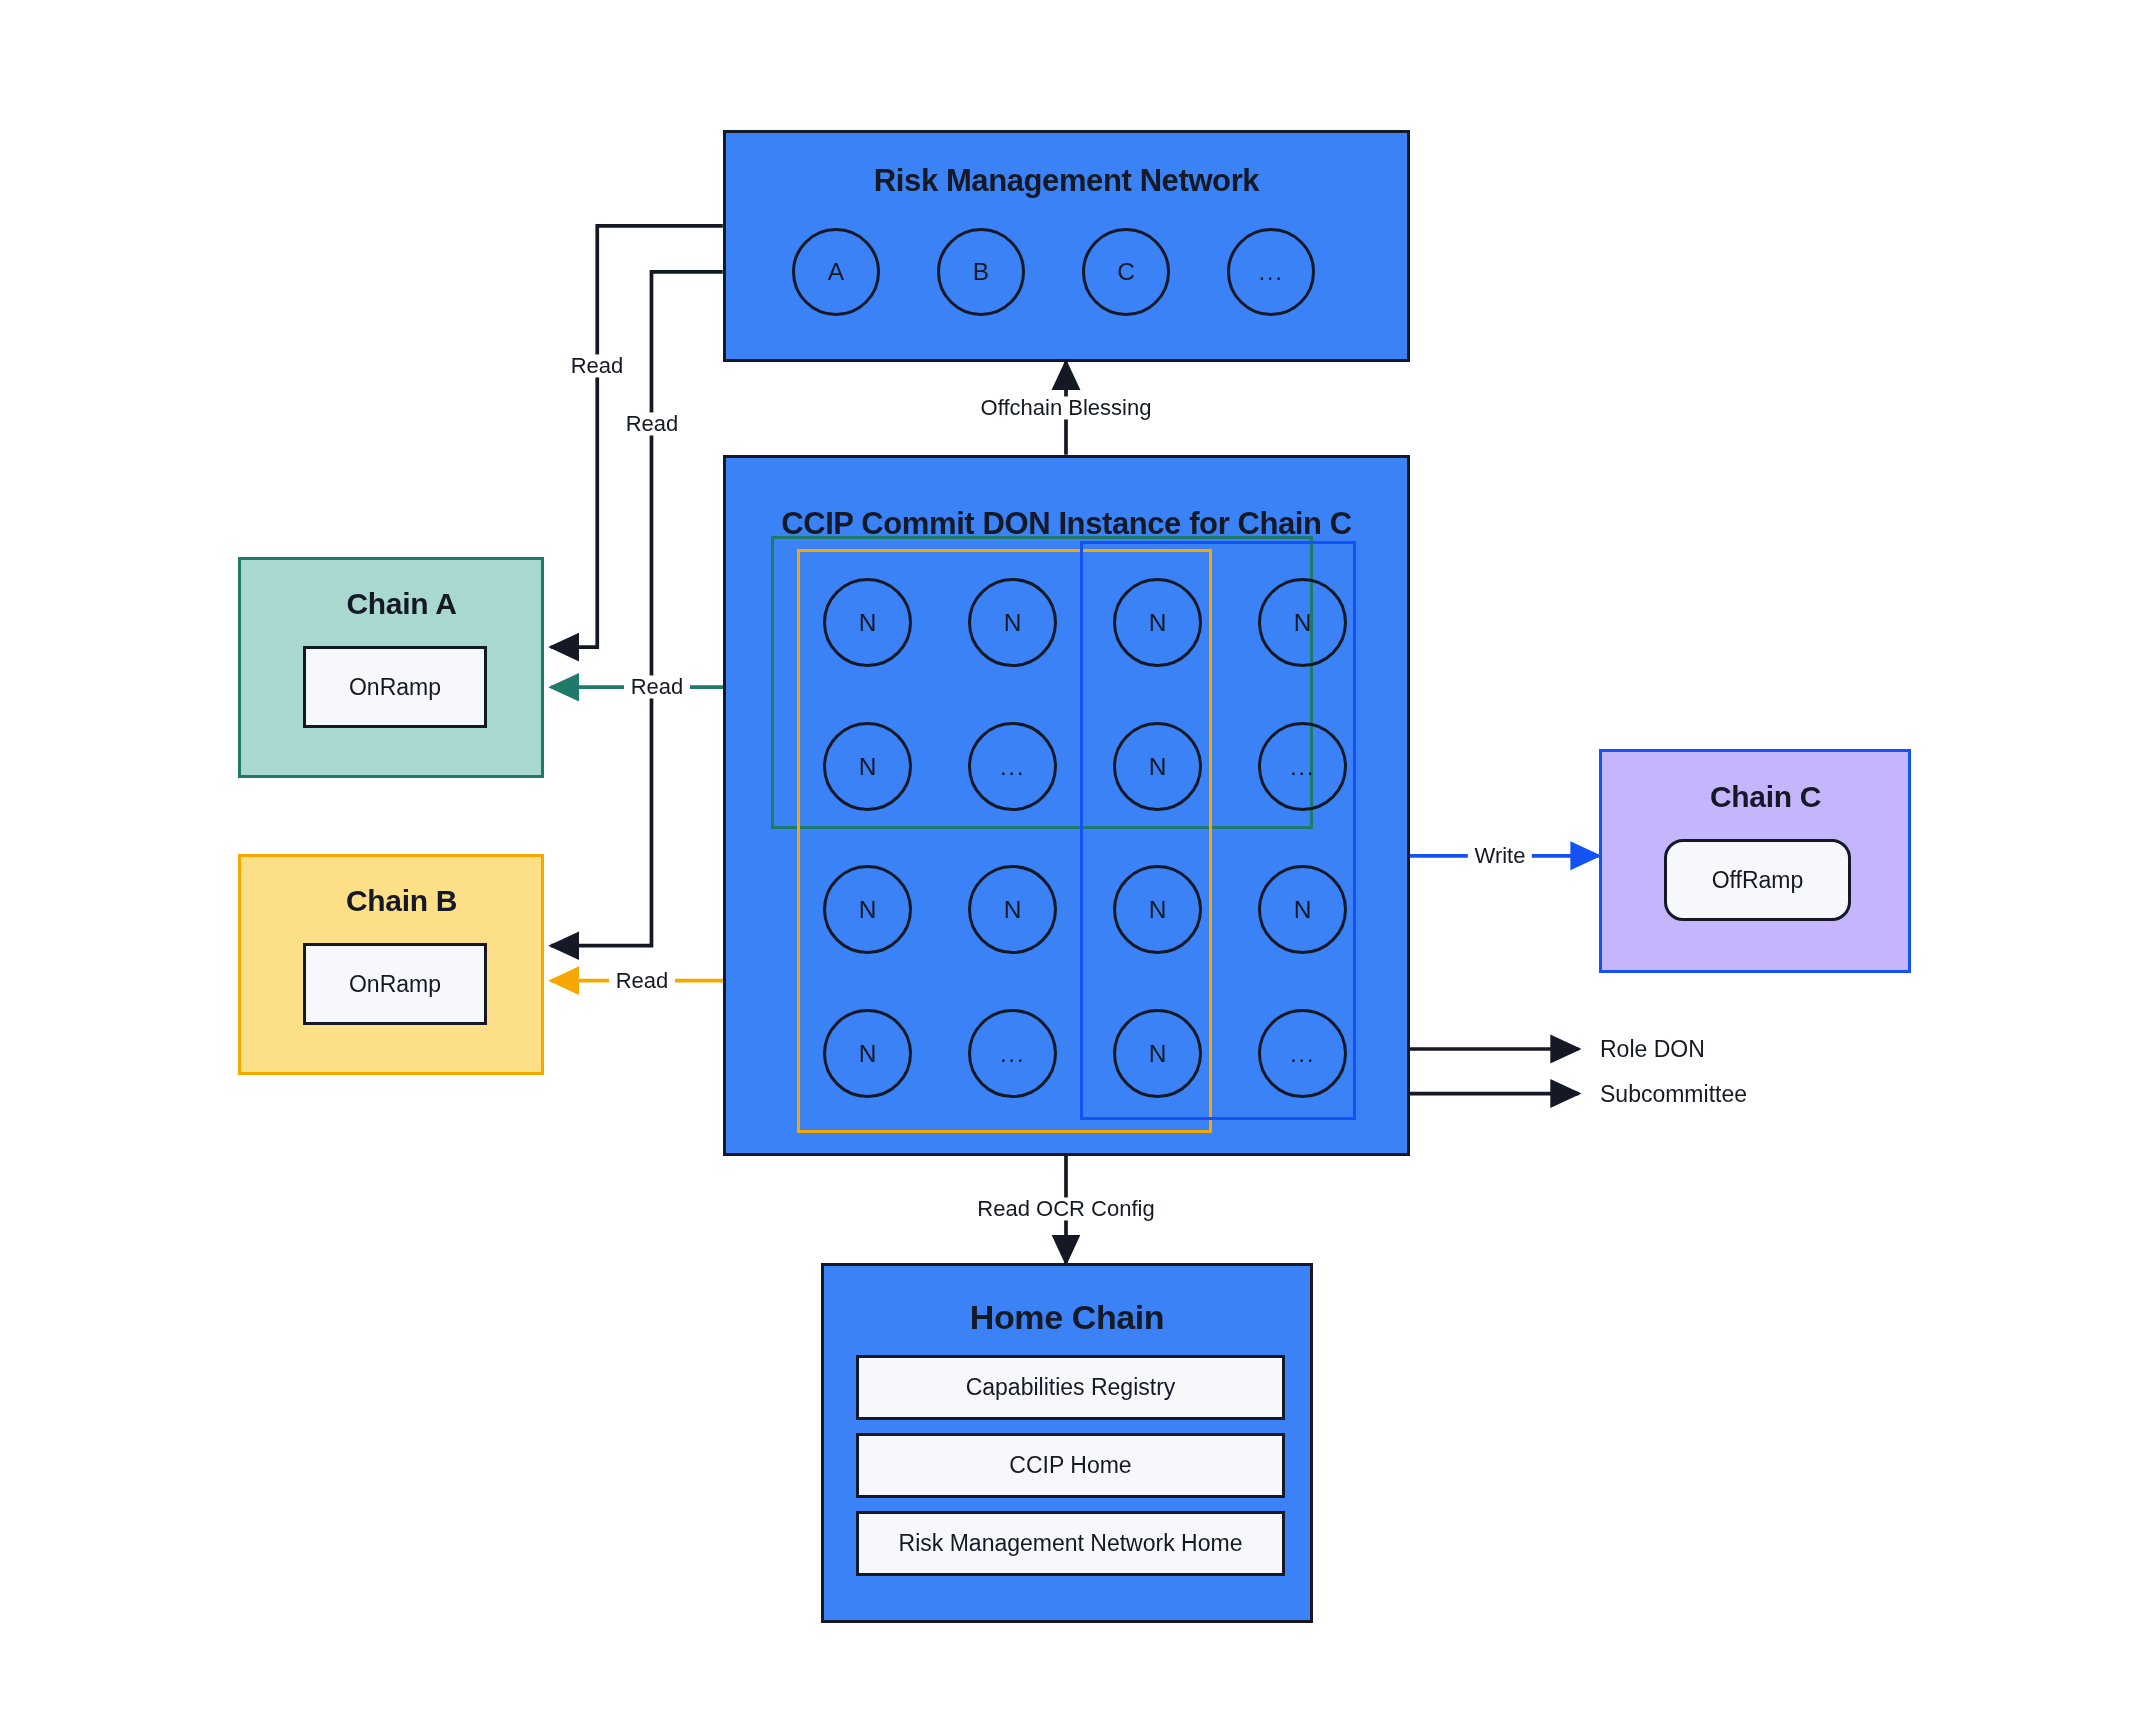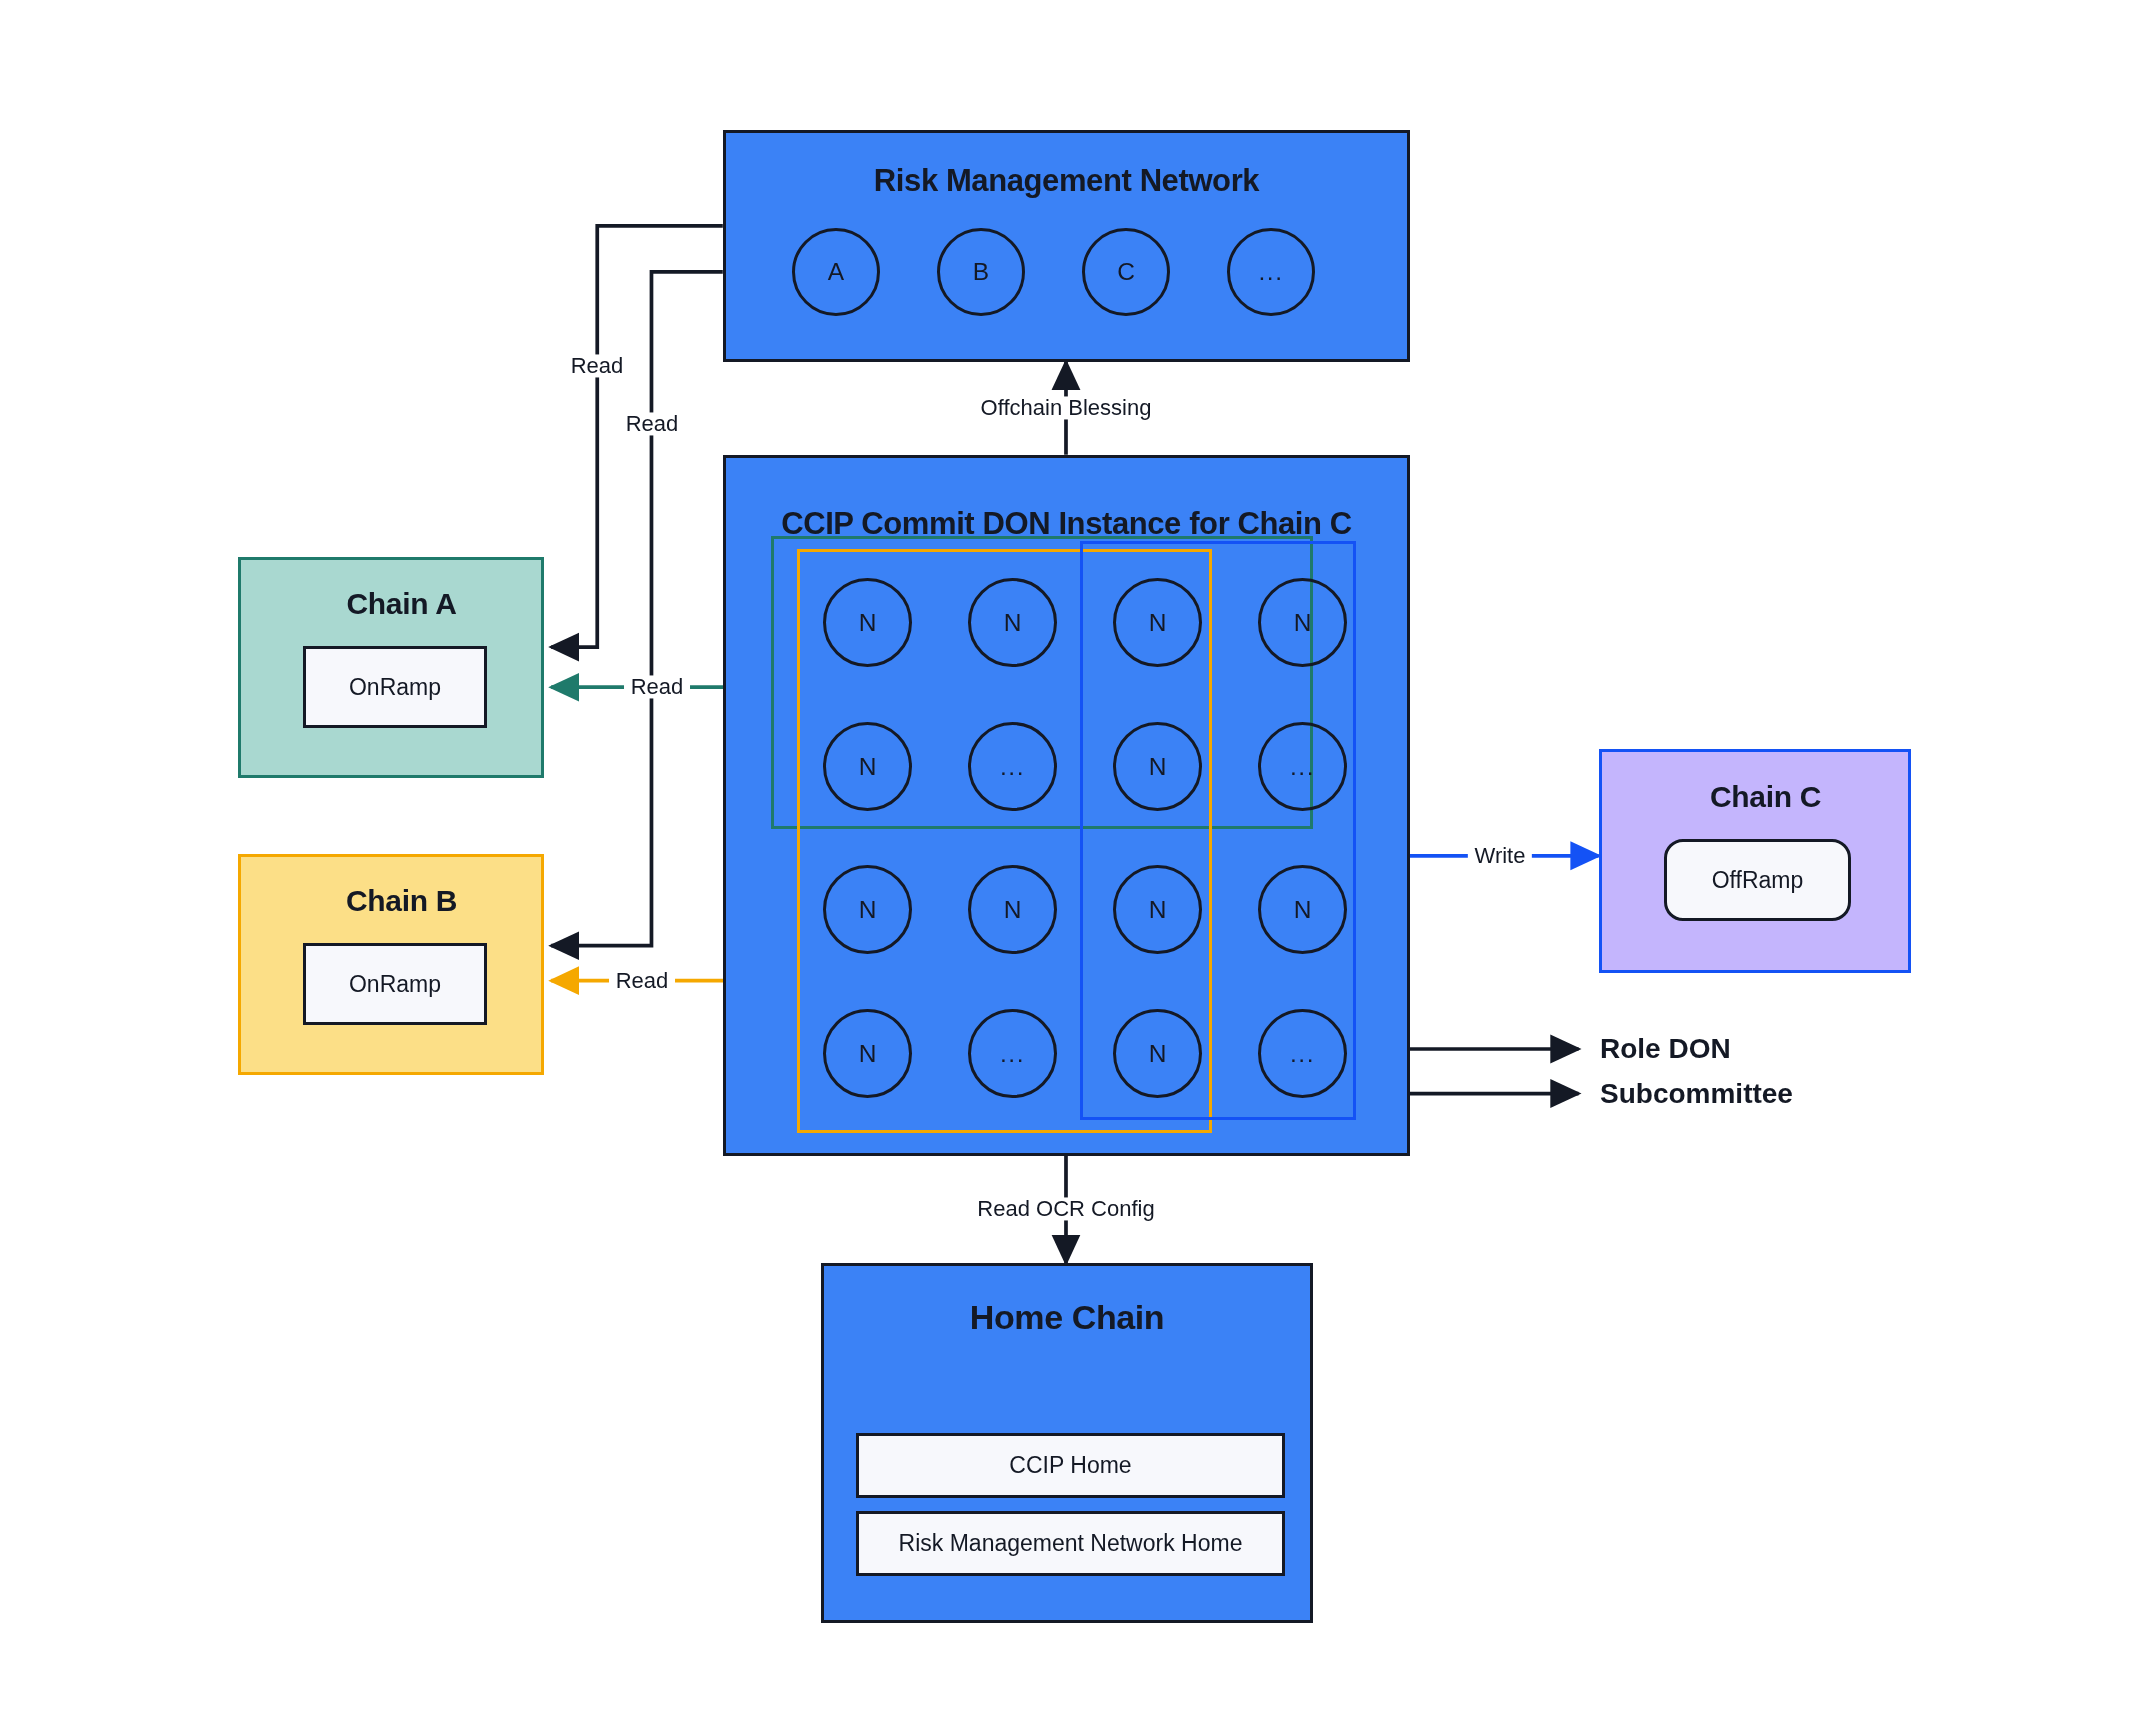--- a/index.html
+++ b/index.html
@@ -30,22 +30,22 @@
 
   
   .hcrow{position:absolute;background:#f7f8fc;border:3.7px solid #141925;
          display:flex;align-items:center;justify-content:center;font-size:23px;color:#141925;}
 
   
   .elabel{position:absolute;background:#ffffff;font-size:22px;color:#141925;
           white-space:nowrap;padding:0 6.7px;line-height:1.05;}
   .elabel.center{transform:translate(-50%,-50%);}
 
-  .legendtext{position:absolute;font-size:28px;color:#141925;white-space:nowrap;
-              transform:translate(0,-50%);font-weight:bold;}
+  .legendtext{position:absolute;font-size:23px;color:#141925;white-space:nowrap;
+              transform:translate(0,-50%);}
 </style>
 </head>
 <body>
 
 <div id="stage">
 
   <svg id="edges" viewBox="0 0 2866 2330">
     <defs>
       <marker id="ar-dark" markerWidth="9" markerHeight="9" refX="7.6" refY="4.5" orient="auto">
         <path d="M0,0.6 L8.4,4.5 L0,8.4 z" fill="#141925"></path>
@@ -144,20 +144,21 @@
     <div class="ramp" style="left:62px;top:86px;width:178px;height:76px;">OnRamp</div>
   </div>
 
   <div class="node chainbox" style="left:1599px;top:749px;width:312px;height:224px;background:#c4b5fd;border:3.7px solid #1452f5;box-sizing:border-box;">
     <div class="title chain-title" style="top:27.5px;">Chain C</div>
     <div class="ramp" style="left:62px;top:87px;width:181px;height:76px;border-radius:19px;">OffRamp</div>
   </div>
 
   <div class="node plainbox" style="left:821px;top:1263px;width:492px;height:360px;">
     <div class="title" style="top:32px;font-size:34px;letter-spacing:-0.4px;">Home Chain</div>
+    <div class="hcrow" style="left:32px;top:89px;width:423px;height:59px;">Capabilities Registry</div>
     <div class="hcrow" style="left:32px;top:167px;width:423px;height:59px;">CCIP Home</div>
     <div class="hcrow" style="left:32px;top:245px;width:423px;height:59px;">Risk Management Network Home</div>
   </div>
 
   <div class="elabel center" style="left:1066px;top:408px;">Offchain Blessing</div>
 
   <div class="elabel center" style="left:597px;top:366px;">Read</div>
 
   <div class="elabel center" style="left:652px;top:424px;">Read</div>
 

